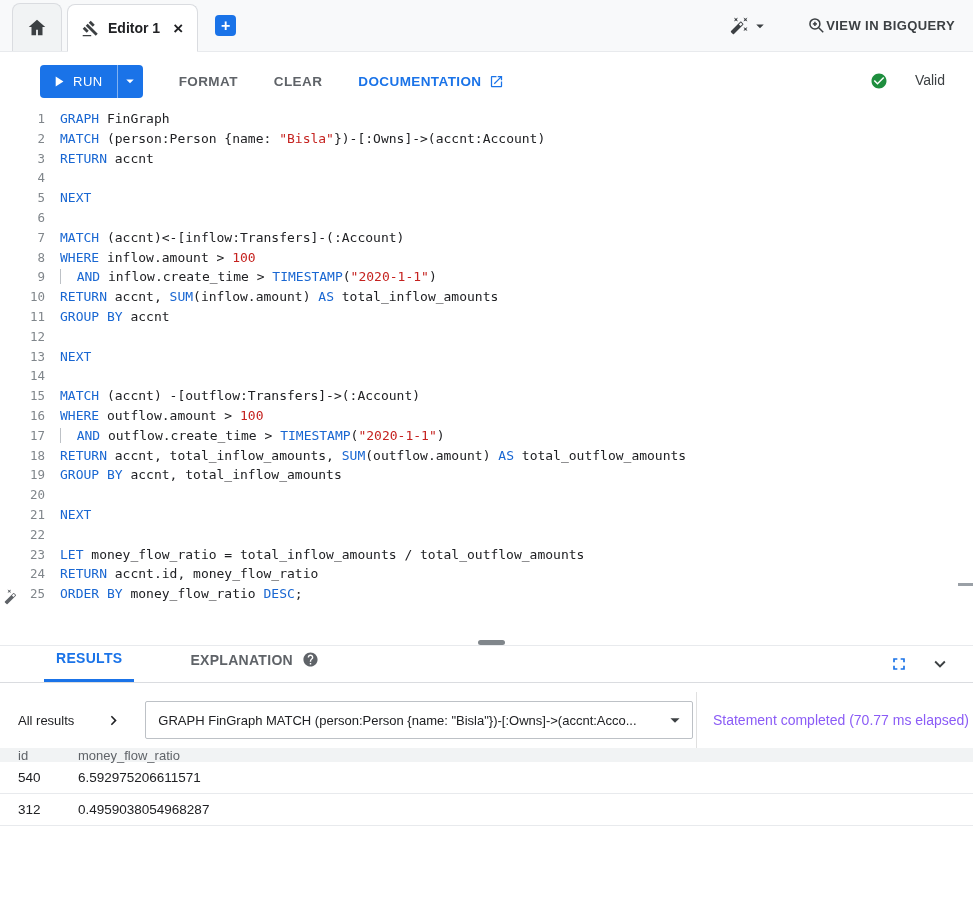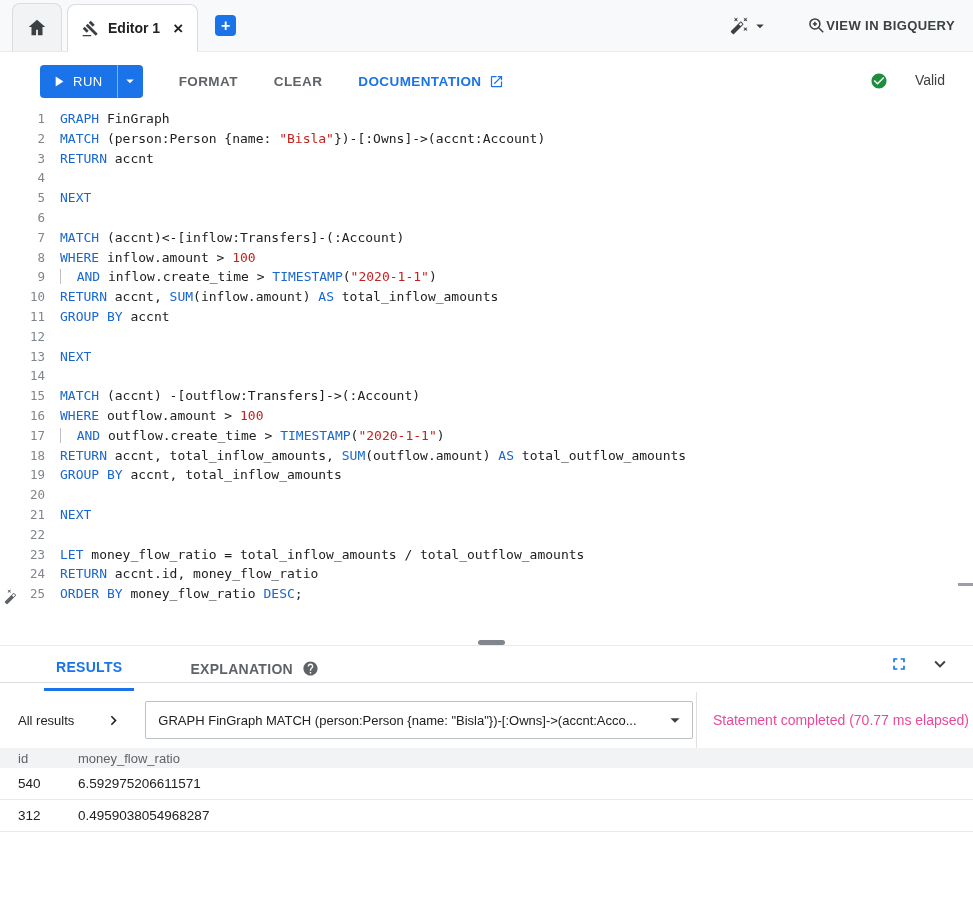--- a/index.html
+++ b/index.html
@@ -43,40 +43,40 @@
   .tok-kw{color:#1967d2}
   .tok-str{color:#c5221f}
   .tok-num{color:#c5221f}
   .tok-ind{border-left:1px solid #bdc1c6}
   .assist-icon{position:absolute;left:4px;top:486px;cursor:pointer}
   .scroll-stub{position:absolute;right:0;top:481px;width:15px;height:3px;background:#9aa0a6}
   .resize-handle{position:absolute;left:478px;top:640px;width:27px;height:5px;border-radius:3px;background:#80868b;cursor:row-resize}
 
   
   .results-header{position:absolute;top:645px;left:0;right:0;height:38px;background:#fff;border-top:1px solid #e8eaed;
-                  border-bottom:1px solid #dadce0;display:flex;align-items:flex-start;padding:0 16px 0 44px}
+                  border-bottom:1px solid #dadce0;display:flex;align-items:flex-end;padding:0 16px 0 44px}
   .rtab{height:45px;display:flex;align-items:center;gap:9px;padding:0 12px;font-size:14px;font-weight:bold;
         letter-spacing:.3px;cursor:pointer}
   .rtab.active{color:#1a73e8;border-bottom:3px solid #1a73e8}
   .rtab.inactive{color:#5f6368;margin-left:44px}
   .rh-icons{margin-left:auto;align-self:center;display:flex;align-items:center;gap:20px;padding-right:6px}
   .icon-btn{cursor:pointer;display:flex;align-items:center}
 
   
   .results-toolbar{position:absolute;top:692px;left:0;right:0;height:56px;background:#fff;display:flex;align-items:center;padding-left:18px}
   .all-results{display:flex;align-items:center;gap:30px;font-size:13px;color:#202124;cursor:pointer}
   .stmt-select{margin-left:22px;width:548px;height:38px;border:1px solid #bdc1c6;border-radius:2px;background:#fff;
                display:flex;align-items:center;justify-content:space-between;padding:0 6px 0 12px;cursor:pointer}
   .stmt-text{font-size:13px;color:#202124;white-space:nowrap;overflow:hidden;max-width:505px}
   .status{margin-left:auto;height:100%;display:flex;align-items:center;border-left:1px solid #e0e0e0;
-          padding-left:16px;padding-right:4px;font-size:14px;color:#ec4899}
+          padding-left:16px;padding-right:4px;font-size:14px;color:#8b5cf6}
 
   
   .results-table{position:absolute;top:748px;left:0;right:0;background:#fff}
-  .thead{display:flex;height:20px;background:#f1f3f4;align-items:center}
+  .thead{display:flex;height:14px;background:#f1f3f4;align-items:center}
   .th{font-size:13px;color:#5f6368;padding-left:18px}
   .th:first-child{flex:0 0 60px}
   .th:last-child{flex:1}
   .tr{display:flex;height:32px;align-items:center;border-bottom:1px solid #e8eaed;background:#fff}
   .td{font-size:13.5px;color:#202124;padding-left:18px}
   .td:first-child{flex:0 0 60px}
   .td:last-child{flex:1}
 
   svg{display:block}
 </style>

